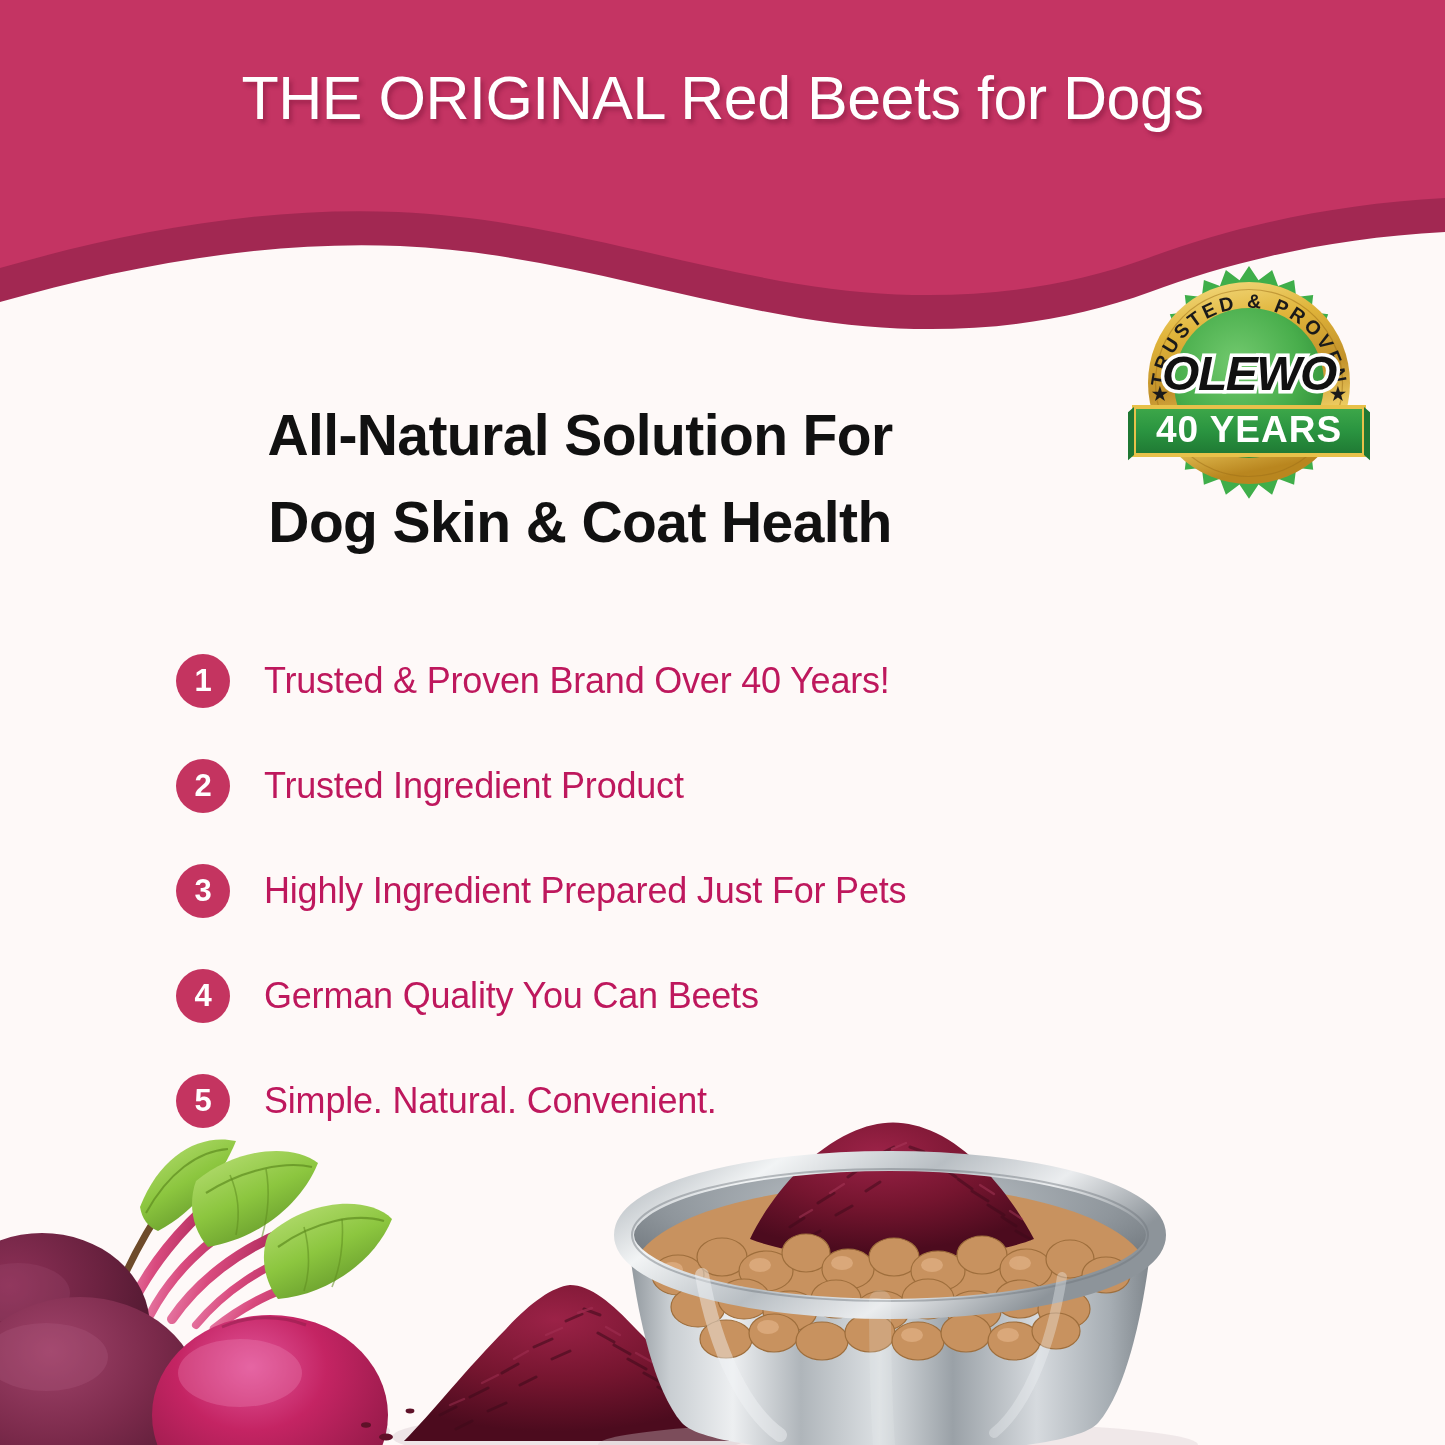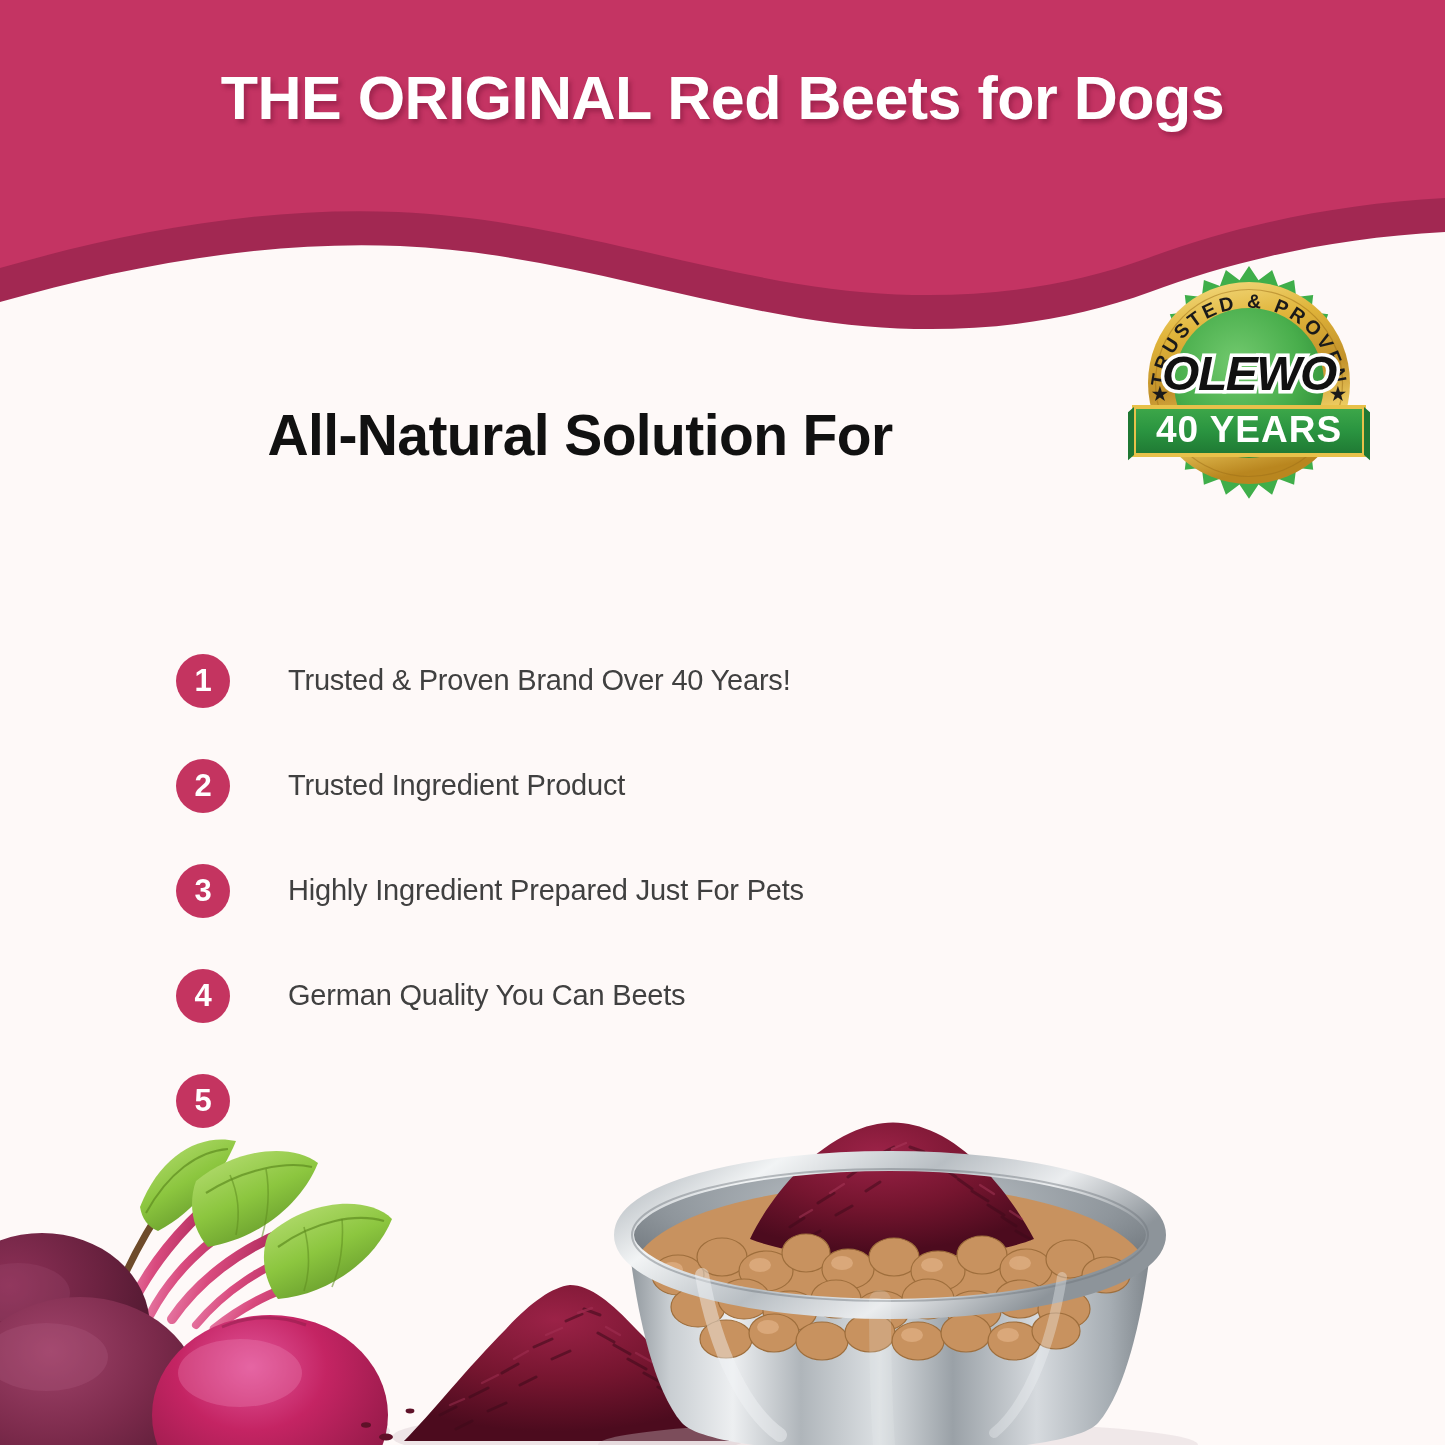--- a/index.html
+++ b/index.html
@@ -22,21 +22,21 @@
     overflow: hidden;
     z-index: 2;
   }
   #header-wave-svg { position: absolute; left: 0; top: 0; display: block; }
   #header-title {
     position: absolute; left: 0; top: 63px;
     width: 1445px;
     text-align: center;
     color: #ffffff;
     font-size: 61px;
-    font-weight: bold;
+    font-weight: normal;
     letter-spacing: -0.5px;
     white-space: nowrap;
     text-shadow: 3px 4px 4px rgba(120,20,55,0.45);
     z-index: 4;
   }
 
   
   #seal-badge {
     position: absolute;
     left: 1128px; top: 262px;
@@ -79,23 +79,23 @@
     background: #C43460;
     color: #ffffff;
     font-size: 31px;
     font-weight: bold;
     display: flex;
     align-items: center;
     justify-content: center;
     line-height: 1;
   }
   .feature-text {
-    margin-left: 58px;
-    color: #404040;
-    font-size: 29px;
+    margin-left: 34px;
+    color: #be185d;
+    font-size: 36px;
     font-weight: normal;
     letter-spacing: -0.2px;
     white-space: nowrap;
   }
 
   
   #product-imagery {
     position: absolute;
     left: 0; bottom: 0;
     width: 1445px; height: 330px;
@@ -173,20 +173,21 @@
         <polygon points="6,145 236,145 236,193 6,193" fill="url(#gRibbon)" stroke="#E8C14A" stroke-width="4"></polygon>
         <polygon points="6,145 6,193 -2,200 -2,152" fill="#1F7833"></polygon>
         <polygon points="236,145 236,193 244,200 244,152" fill="#1F7833"></polygon>
         <text x="121" y="180" text-anchor="middle" font-family="'Liberation Sans', sans-serif" font-size="37" font-weight="bold" fill="#FFFFFF" letter-spacing="1">40 YEARS</text>
       </g>
     </svg>
   </div>
 
   <div id="headline">
     <span class="hl-line">All-Natural Solution For</span>
+    <span class="hl-line">Dog Skin &amp; Coat Health</span>
   </div>
 
   <div id="feature-list">
 
     <div class="feature-row">
       <div class="feature-num">1</div>
       <div class="feature-text">Trusted &amp; Proven Brand Over 40 Years!</div>
     </div>
 
     <div class="feature-row">
@@ -199,20 +200,21 @@
       <div class="feature-text">Highly Ingredient Prepared Just For Pets</div>
     </div>
 
     <div class="feature-row">
       <div class="feature-num">4</div>
       <div class="feature-text">German Quality You Can Beets</div>
     </div>
 
     <div class="feature-row">
       <div class="feature-num">5</div>
+      <div class="feature-text">Simple. Natural. Convenient.</div>
     </div>
 
   </div>
 
   <div id="product-imagery">
     <svg width="1445" height="330" viewBox="0 0 1445 330">
       <defs>
         <radialGradient id="beetA" cx="35%" cy="28%" r="78%">
           <stop offset="0%" stop-color="#8E3158"></stop>
           <stop offset="55%" stop-color="#6B2240"></stop>

